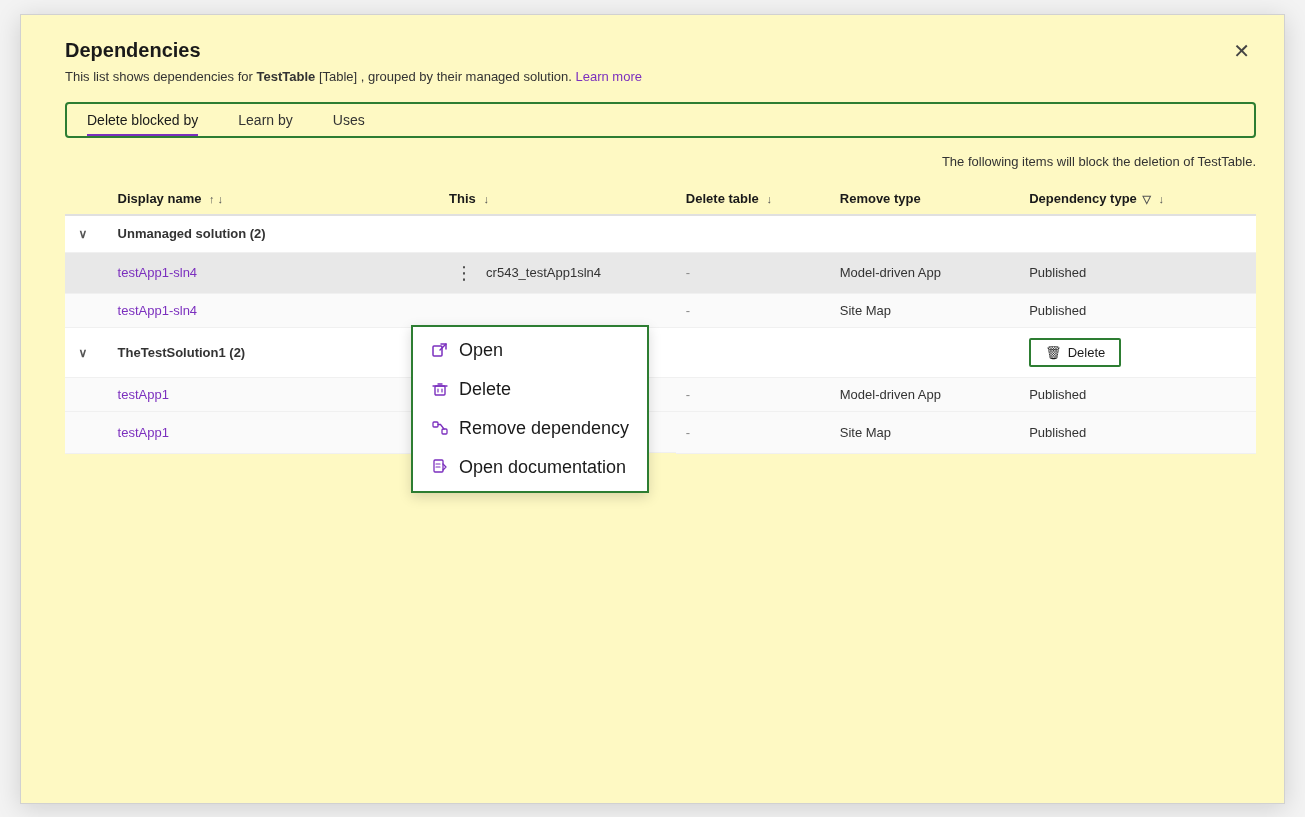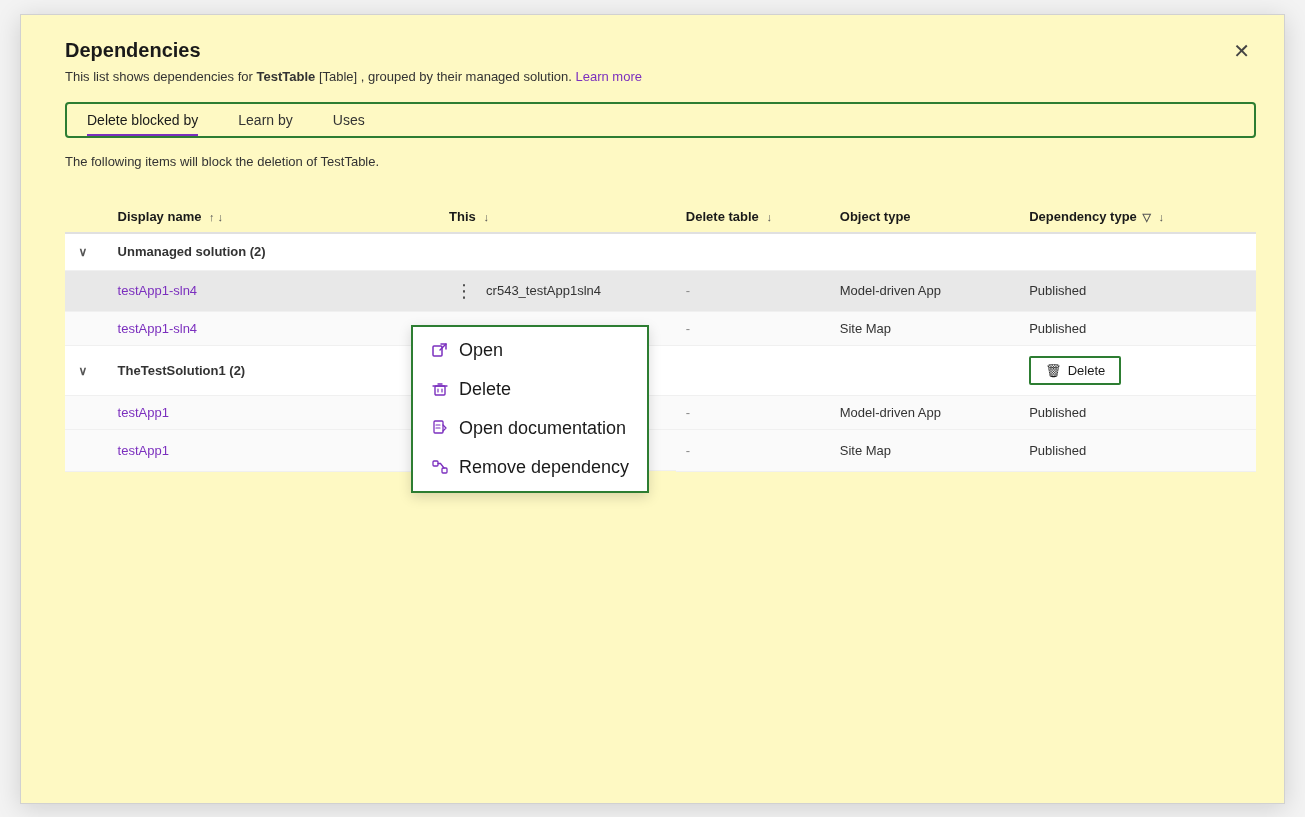--- a/index.html
+++ b/index.html
@@ -77,21 +77,22 @@
       bottom: 0;
       left: 20px;
       right: 20px;
       height: 2px;
       background: #7B2FBE;
     }
 
     .block-message {
       font-size: 13px;
       color: #333;
-      margin-bottom: 32px;
+      margin-bottom: 14px;
+      text-align: right;
     }
 
     
     .table-container {
       flex: 1;
       overflow: auto;
     }
     table {
       width: 100%;
       border-collapse: collapse;
@@ -271,21 +272,21 @@
           </th>
           <th class="col-name">
             <span>This</span>
             <span class="sort-icon">↓</span>
           </th>
           <th class="col-parent">
             <span>Delete table</span>
             <span class="sort-icon">↓</span>
           </th>
           <th class="col-object">
-            <span>Object type</span>
+            <span>Remove type</span>
           </th>
           <th class="col-dep">
             <span>Dependency type</span>
             <span class="filter-icon">▽</span>
             <span class="sort-icon">↓</span>
           </th>
         </tr>
       </thead>
       <tbody>
 
@@ -384,34 +385,34 @@
           <line x1="6" y1="8" x2="6" y2="11" stroke="#7B2FBE" stroke-width="1.2" stroke-linecap="round"></line>
           <line x1="10" y1="8" x2="10" y2="11" stroke="#7B2FBE" stroke-width="1.2" stroke-linecap="round"></line>
         </svg>
       </span>
       <span>Delete</span>
     </div>
     <div class="context-item">
       <span class="context-icon">
 
         <svg width="16" height="16" viewBox="0 0 16 16" fill="none">
+          <rect x="1" y="2" width="5" height="5" rx="1" stroke="#7B2FBE" stroke-width="1.3" fill="none"></rect>
+          <rect x="10" y="9" width="5" height="5" rx="1" stroke="#7B2FBE" stroke-width="1.3" fill="none"></rect>
+          <path d="M6 4.5h2.5L12 9" stroke="#7B2FBE" stroke-width="1.3" stroke-linecap="round"></path>
+        </svg>
+      </span>
+      <span>Remove dependency</span>
+    </div>
+    <div class="context-item">
+      <span class="context-icon">
+
+        <svg width="16" height="16" viewBox="0 0 16 16" fill="none">
           <rect x="2" y="1" width="9" height="12" rx="1" stroke="#7B2FBE" stroke-width="1.3" fill="none"></rect>
           <path d="M11 5l3 3-3 3" stroke="#7B2FBE" stroke-width="1.3" stroke-linecap="round" stroke-linejoin="round"></path>
           <line x1="4" y1="5" x2="8" y2="5" stroke="#7B2FBE" stroke-width="1.2" stroke-linecap="round"></line>
           <line x1="4" y1="8" x2="8" y2="8" stroke="#7B2FBE" stroke-width="1.2" stroke-linecap="round"></line>
         </svg>
       </span>
       <span>Open documentation</span>
     </div>
-    <div class="context-item">
-      <span class="context-icon">
-
-        <svg width="16" height="16" viewBox="0 0 16 16" fill="none">
-          <rect x="1" y="2" width="5" height="5" rx="1" stroke="#7B2FBE" stroke-width="1.3" fill="none"></rect>
-          <rect x="10" y="9" width="5" height="5" rx="1" stroke="#7B2FBE" stroke-width="1.3" fill="none"></rect>
-          <path d="M6 4.5h2.5L12 9" stroke="#7B2FBE" stroke-width="1.3" stroke-linecap="round"></path>
-        </svg>
-      </span>
-      <span>Remove dependency</span>
-    </div>
   </div>
 
 </div>
 
 </body></html>

